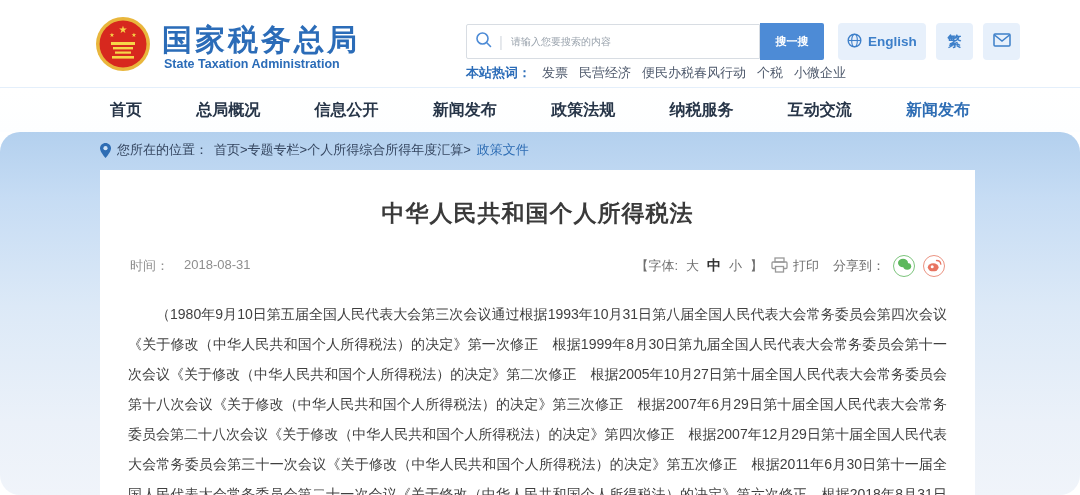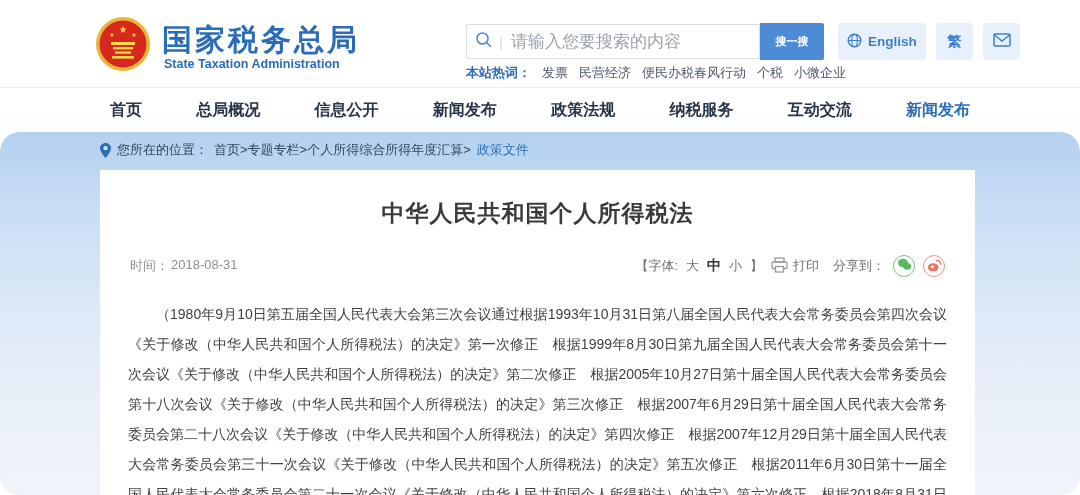--- a/index.html
+++ b/index.html
@@ -10,21 +10,21 @@
   
   .topbar { position:relative; height:88px; background:#fff; border-bottom:1px solid #e4effb; }
   .emblem { position:absolute; left:95px; top:16px; }
   .site-name { position:absolute; left:162px; top:20px; font-size:30px; font-weight:bold; color:#2b6cb8; letter-spacing:3px; }
   .site-name-en { position:absolute; left:164px; top:57px; font-size:12.5px; font-weight:bold; color:#2b6cb8; }
 
   .search-row { position:absolute; left:466px; top:23px; display:flex; align-items:center; }
   .search-box { display:flex; align-items:center; width:294px; height:35px; border:1px solid #d8dde3; border-radius:2px 0 0 2px; background:#fff; padding:0 8px; }
   .search-box .mag { flex:0 0 auto; margin-right:7px; }
   .search-box .sep { color:#d8dde3; margin-right:8px; font-size:15px; }
-  .search-input { border:none; outline:none; flex:1; font-size:17px; color:#333; background:transparent; }
+  .search-input { border:none; outline:none; flex:1; font-size:10px; color:#333; background:transparent; }
   .search-input::placeholder { color:#9aa3ad; }
   .btn-search { width:64px; height:37px; background:#4d8bd6; color:#fff; border:none; font-size:11px; font-weight:bold; cursor:pointer; border-radius:0 2px 2px 0; }
   .pill { height:37px; background:#e7f0fb; border:none; border-radius:4px; color:#3d7fc9; font-size:13.5px; font-weight:bold; cursor:pointer; display:flex; align-items:center; justify-content:center; }
   .btn-english { width:88px; margin-left:14px; gap:6px; }
   .btn-trad { width:37px; margin-left:10px; font-size:14px; }
   .btn-mail { width:37px; margin-left:10px; }
 
   .hotwords { position:absolute; left:466px; top:64px; font-size:13px; display:flex; align-items:center; gap:11px; white-space:nowrap; }
   .hotwords .hw-label { color:#2b6cb8; font-weight:bold; }
   .hotwords .hw { color:#4d586b; cursor:pointer; }
@@ -39,21 +39,21 @@
   .content-area { position:relative; height:363px; background:linear-gradient(180deg,#b3d0ee 0%,#c6dcf4 18%,#dce9f7 48%,#ebf1f9 80%,#f0f4fa 100%);border-radius:20px; }
   .breadcrumb { height:36px; display:flex; align-items:center; padding-left:100px; font-size:13px; color:#2c3e5d; gap:6px; }
   .breadcrumb .pin { display:flex; align-items:center; }
   .crumb-path { color:#34455f; }
   .crumb-current { color:#2e6db4; cursor:pointer; }
 
   .card { position:absolute; left:100px; top:38px; width:875px; height:325px; background:#fff; }
   .doc-title { margin-top:28px; text-align:center; font-size:23px; font-weight:600; color:#3a3a3a; letter-spacing:1px; }
 
   .meta-row { margin:26px 30px 0 30px; display:flex; justify-content:space-between; align-items:center; font-size:13px; color:#8e8e8e; }
-  .meta-date { display:flex; gap:2px; }
+  .meta-date { display:flex; gap:15px; }
   .tools { display:flex; align-items:center; gap:8px; color:#6f6f6f; }
   .font-mid { font-weight:bold; color:#333; font-size:14px; }
   .tool-print { display:flex; align-items:center; gap:5px; cursor:pointer; }
   .share-label { margin-left:6px; }
   .share-ic { width:22px; height:22px; border-radius:50%; display:flex; align-items:center; justify-content:center; cursor:pointer; }
   .share-wechat { border:1px solid #7cc47c; }
   .share-weibo { border:1px solid #eb9382; }
 
   .doc-body { margin:22px 28px 0 28px; font-size:14px; line-height:30px; color:#3f3f3f; text-align:justify; text-indent:2em; word-break:break-all; }
 </style>

